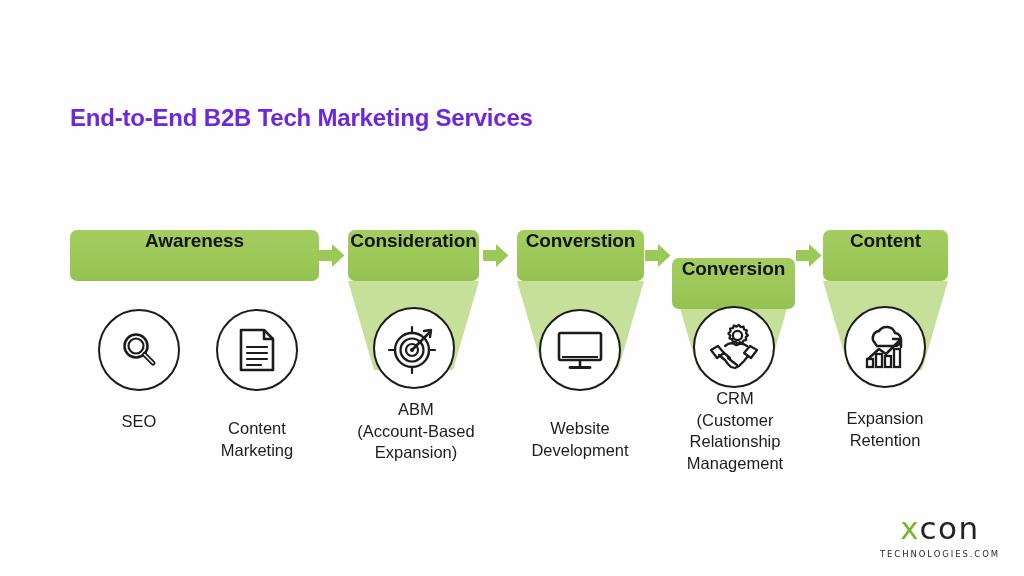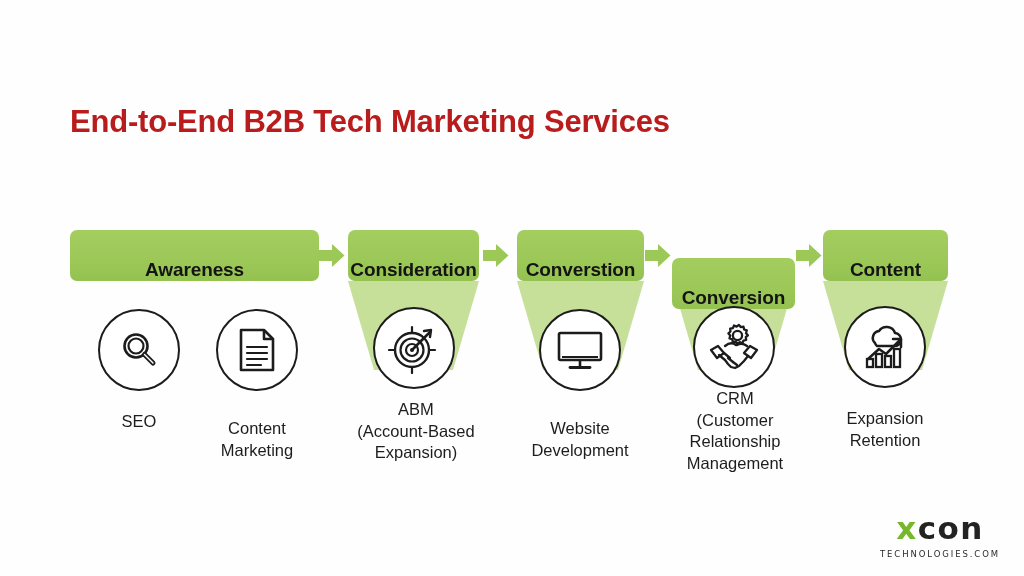--- a/index.html
+++ b/index.html
@@ -20,24 +20,24 @@
     position: absolute;
     inset: 0;
     background: #fefefe;
   }
 
   
   #page-title {
     position: absolute;
     left: 70px;
     top: 104px;
-    font-size: 31px;
+    font-size: 24px;
     font-weight: bold;
     letter-spacing: -0.2px;
-    color: #b91c1c;
+    color: #6d28d9;
     white-space: nowrap;
   }
 
   
   #funnel {
     position: absolute;
     left: 0;
     top: 0;
     width: 1024px;
     height: 576px;
@@ -45,21 +45,21 @@
   }
 
   
   .stage-banner {
     position: absolute;
     top: 230px;
     height: 51px;
     background: linear-gradient(180deg, #a4cd60 0%, #9cc858 60%, #94c251 100%);
     border-radius: 7px;
     display: flex;
-    align-items: flex-end;
+    align-items: flex-start;
     justify-content: center;
     box-sizing: border-box;
   }
   .stage-banner .stage-label {
     font-size: 19px;
     font-weight: bold;
     color: #141414;
     white-space: nowrap;
     letter-spacing: -0.1px;
   }
@@ -101,21 +101,21 @@
   
   #brand-logo {
     position: absolute;
     left: 872px;
     top: 513px;
     width: 136px;
     text-align: center;
   }
   #logo-wordmark {
     font-size: 31px;
-    font-weight: bold;
+    font-weight: normal;
     letter-spacing: 1.5px;
     line-height: 31px;
     font-family: "DejaVu Sans", sans-serif;
   }
   #logo-x { color: #76b82a; }
   #logo-con { color: #232323; }
   #logo-tagline {
     margin-top: 5px;
     font-size: 8.5px;
     letter-spacing: 1.9px;

